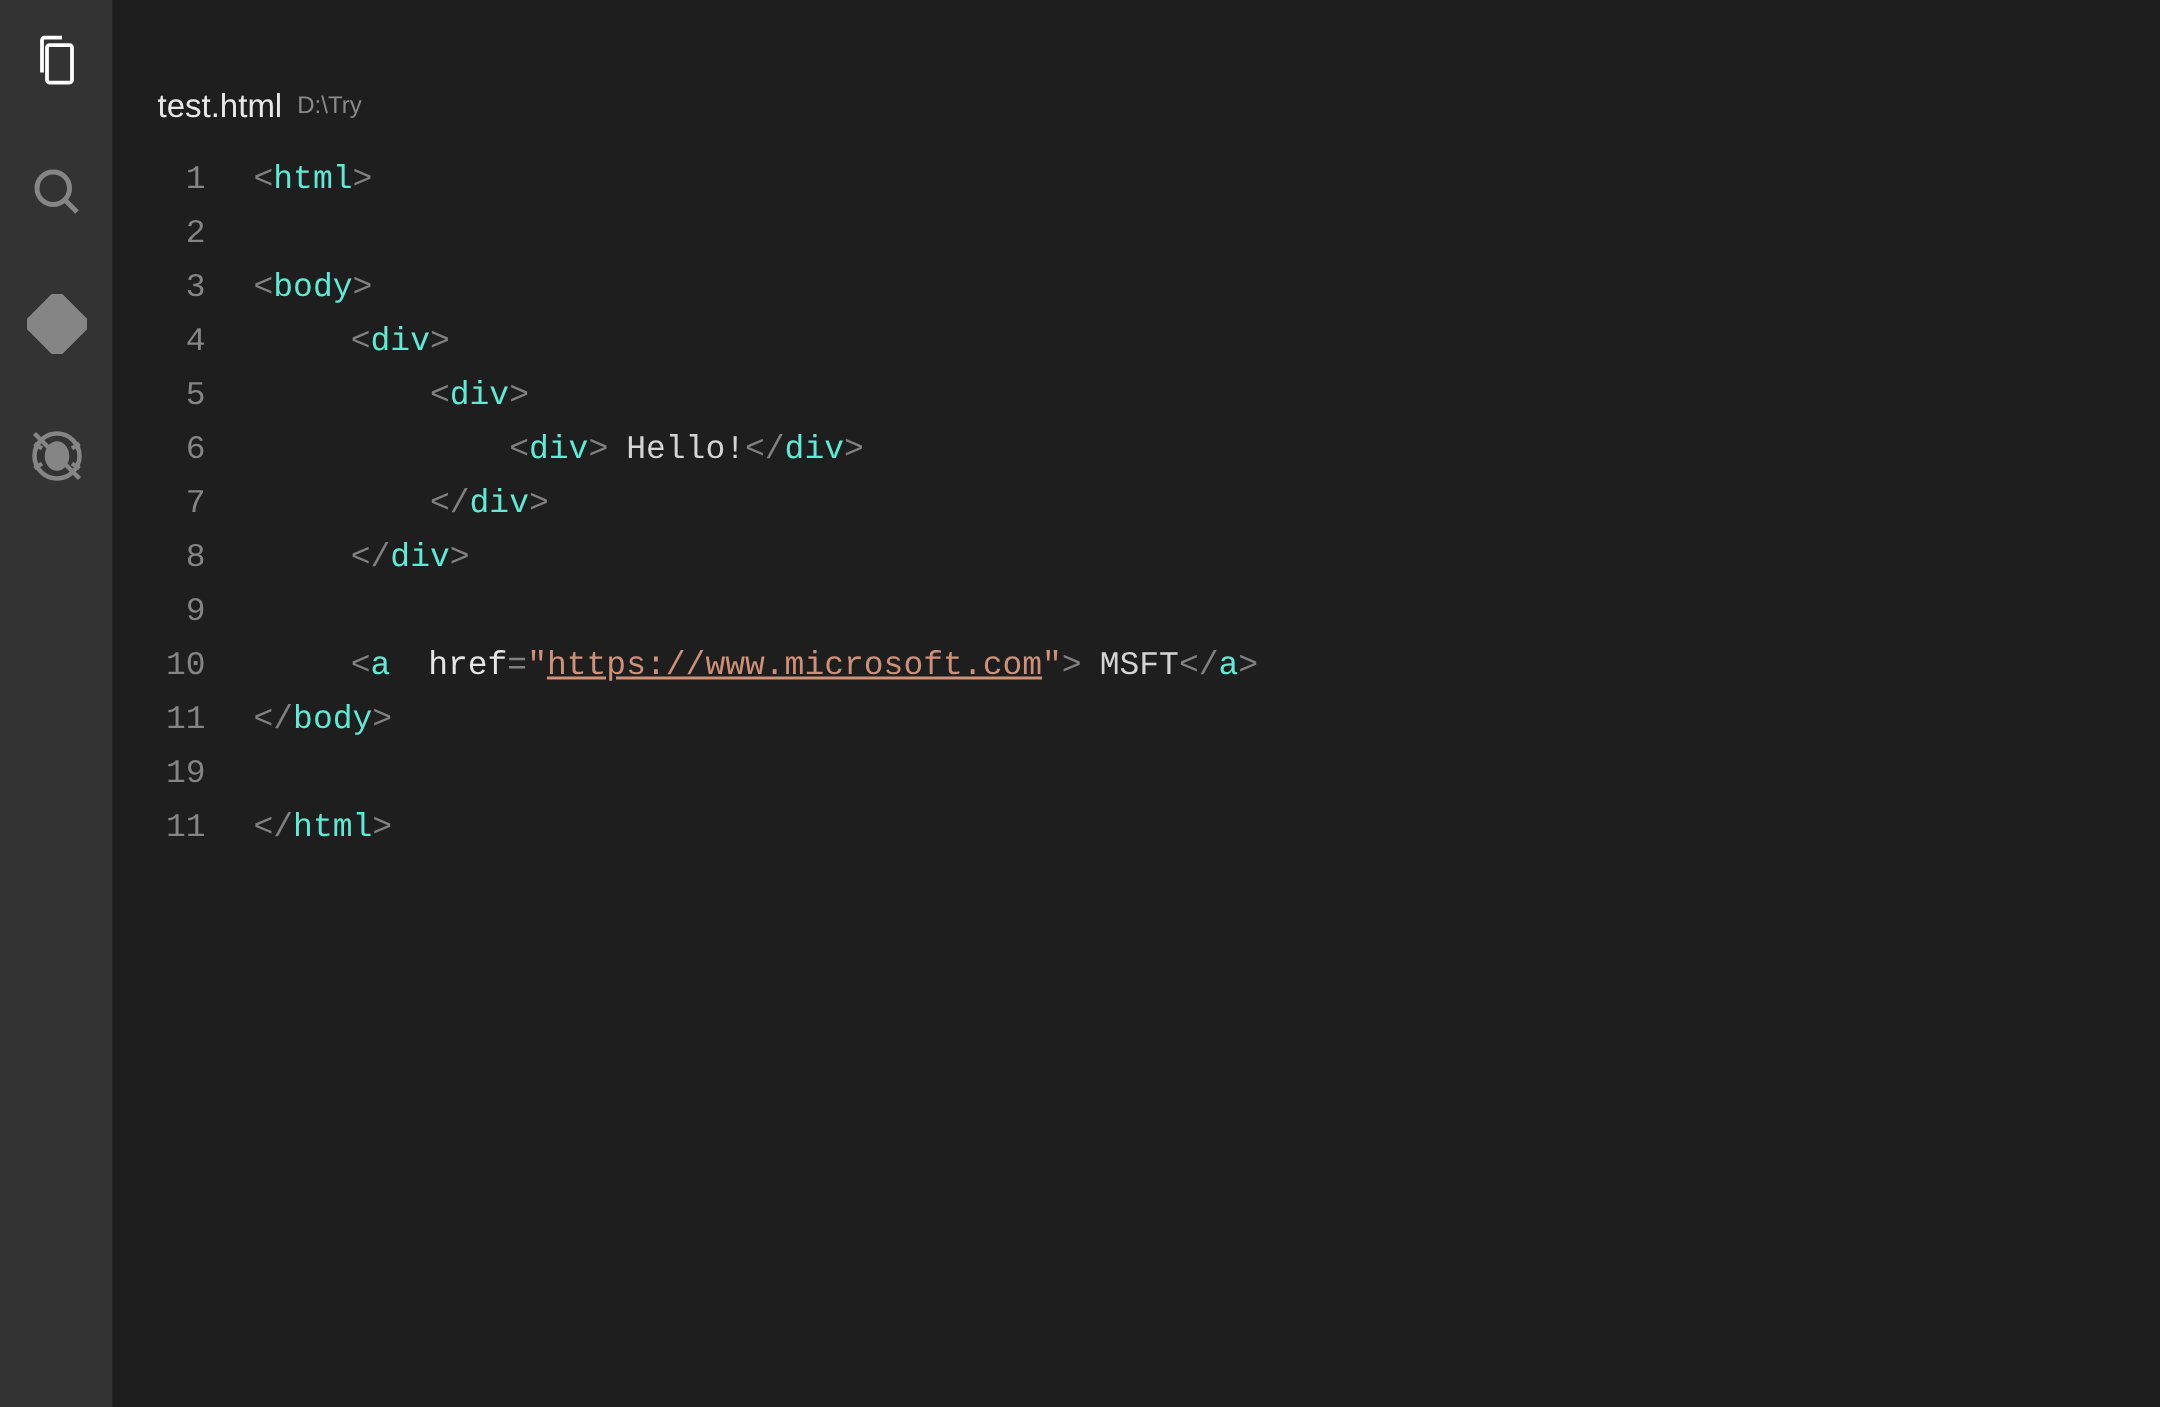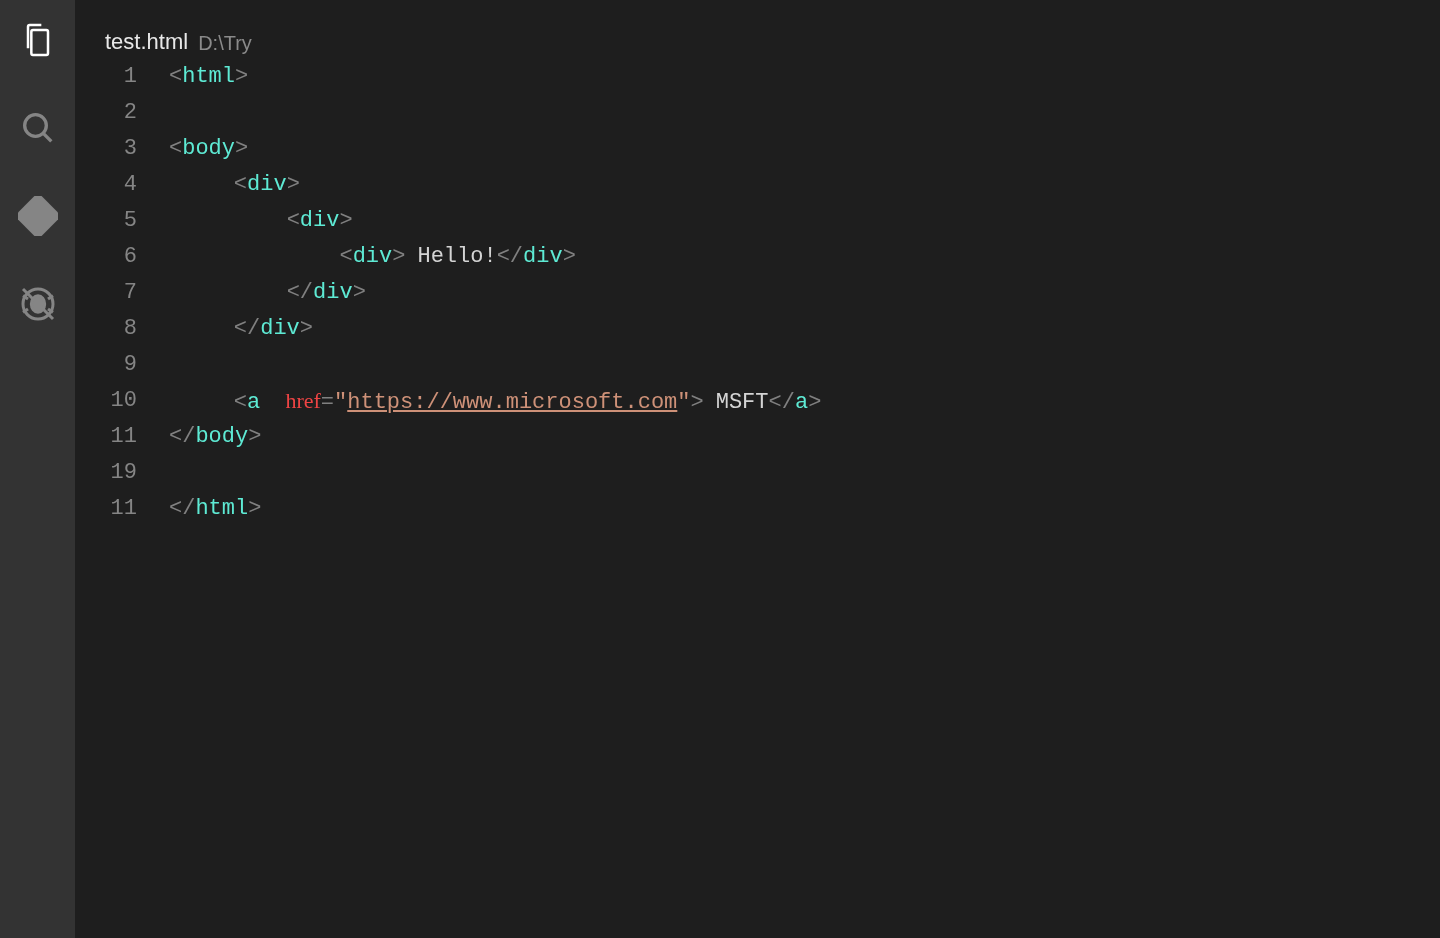--- a/index.html
+++ b/index.html
@@ -38,27 +38,28 @@
   
   .editor {
     flex: 1;
     background: #1e1e1e;
     display: flex;
     flex-direction: column;
   }
   .tab-bar {
     height: 55px;
     display: flex;
-    align-items: flex-end;
+    align-items: center;
     padding-left: 30px;
     gap: 10px;
     font-size: 22px;
+    margin-top: 43px;
   }
   .tab-filename { color: #e8e8e8; font-weight: 400; }
-  .tab-path { color: #8a8a8a; font-weight: 300; font-size: 20px; }
+  .tab-path { color: #8a8a8a; font-weight: 300; font-size: 16px; }
   
   .code-area {
     flex: 1;
     display: flex;
     font-family: Consolas, "Courier New", monospace;
     font-size: 22px;
     line-height: 36px;
     padding-top: 4px;
   }
   .gutter {
@@ -68,21 +69,21 @@
     padding-right: 32px;
     user-select: none;
   }
   .gutter .ln { height: 36px; }
   .code-lines { flex: 1; white-space: pre; }
   .code-lines .line { height: 36px; }
   
   
   .pun  { color: #808080; }   
   .tag  { color: #5eead4; }   
-  .attr { color: #ef4444; font-family: Liberation Serif, serif; }   
+  .attr { color: #e5e5e5; }   
   .str  { color: #ce9178; }   
   .url  { color: #ce9178; text-decoration: underline; }  
   .txt  { color: #d4d4d4; margin-left: 12px; }   
 </style>
 </head>
 <body>
 
 <div class="activity-bar">
   <div class="activity-icon active">
     <svg viewBox="0 0 24 24" fill="none" stroke="currentColor" stroke-width="1.5">

